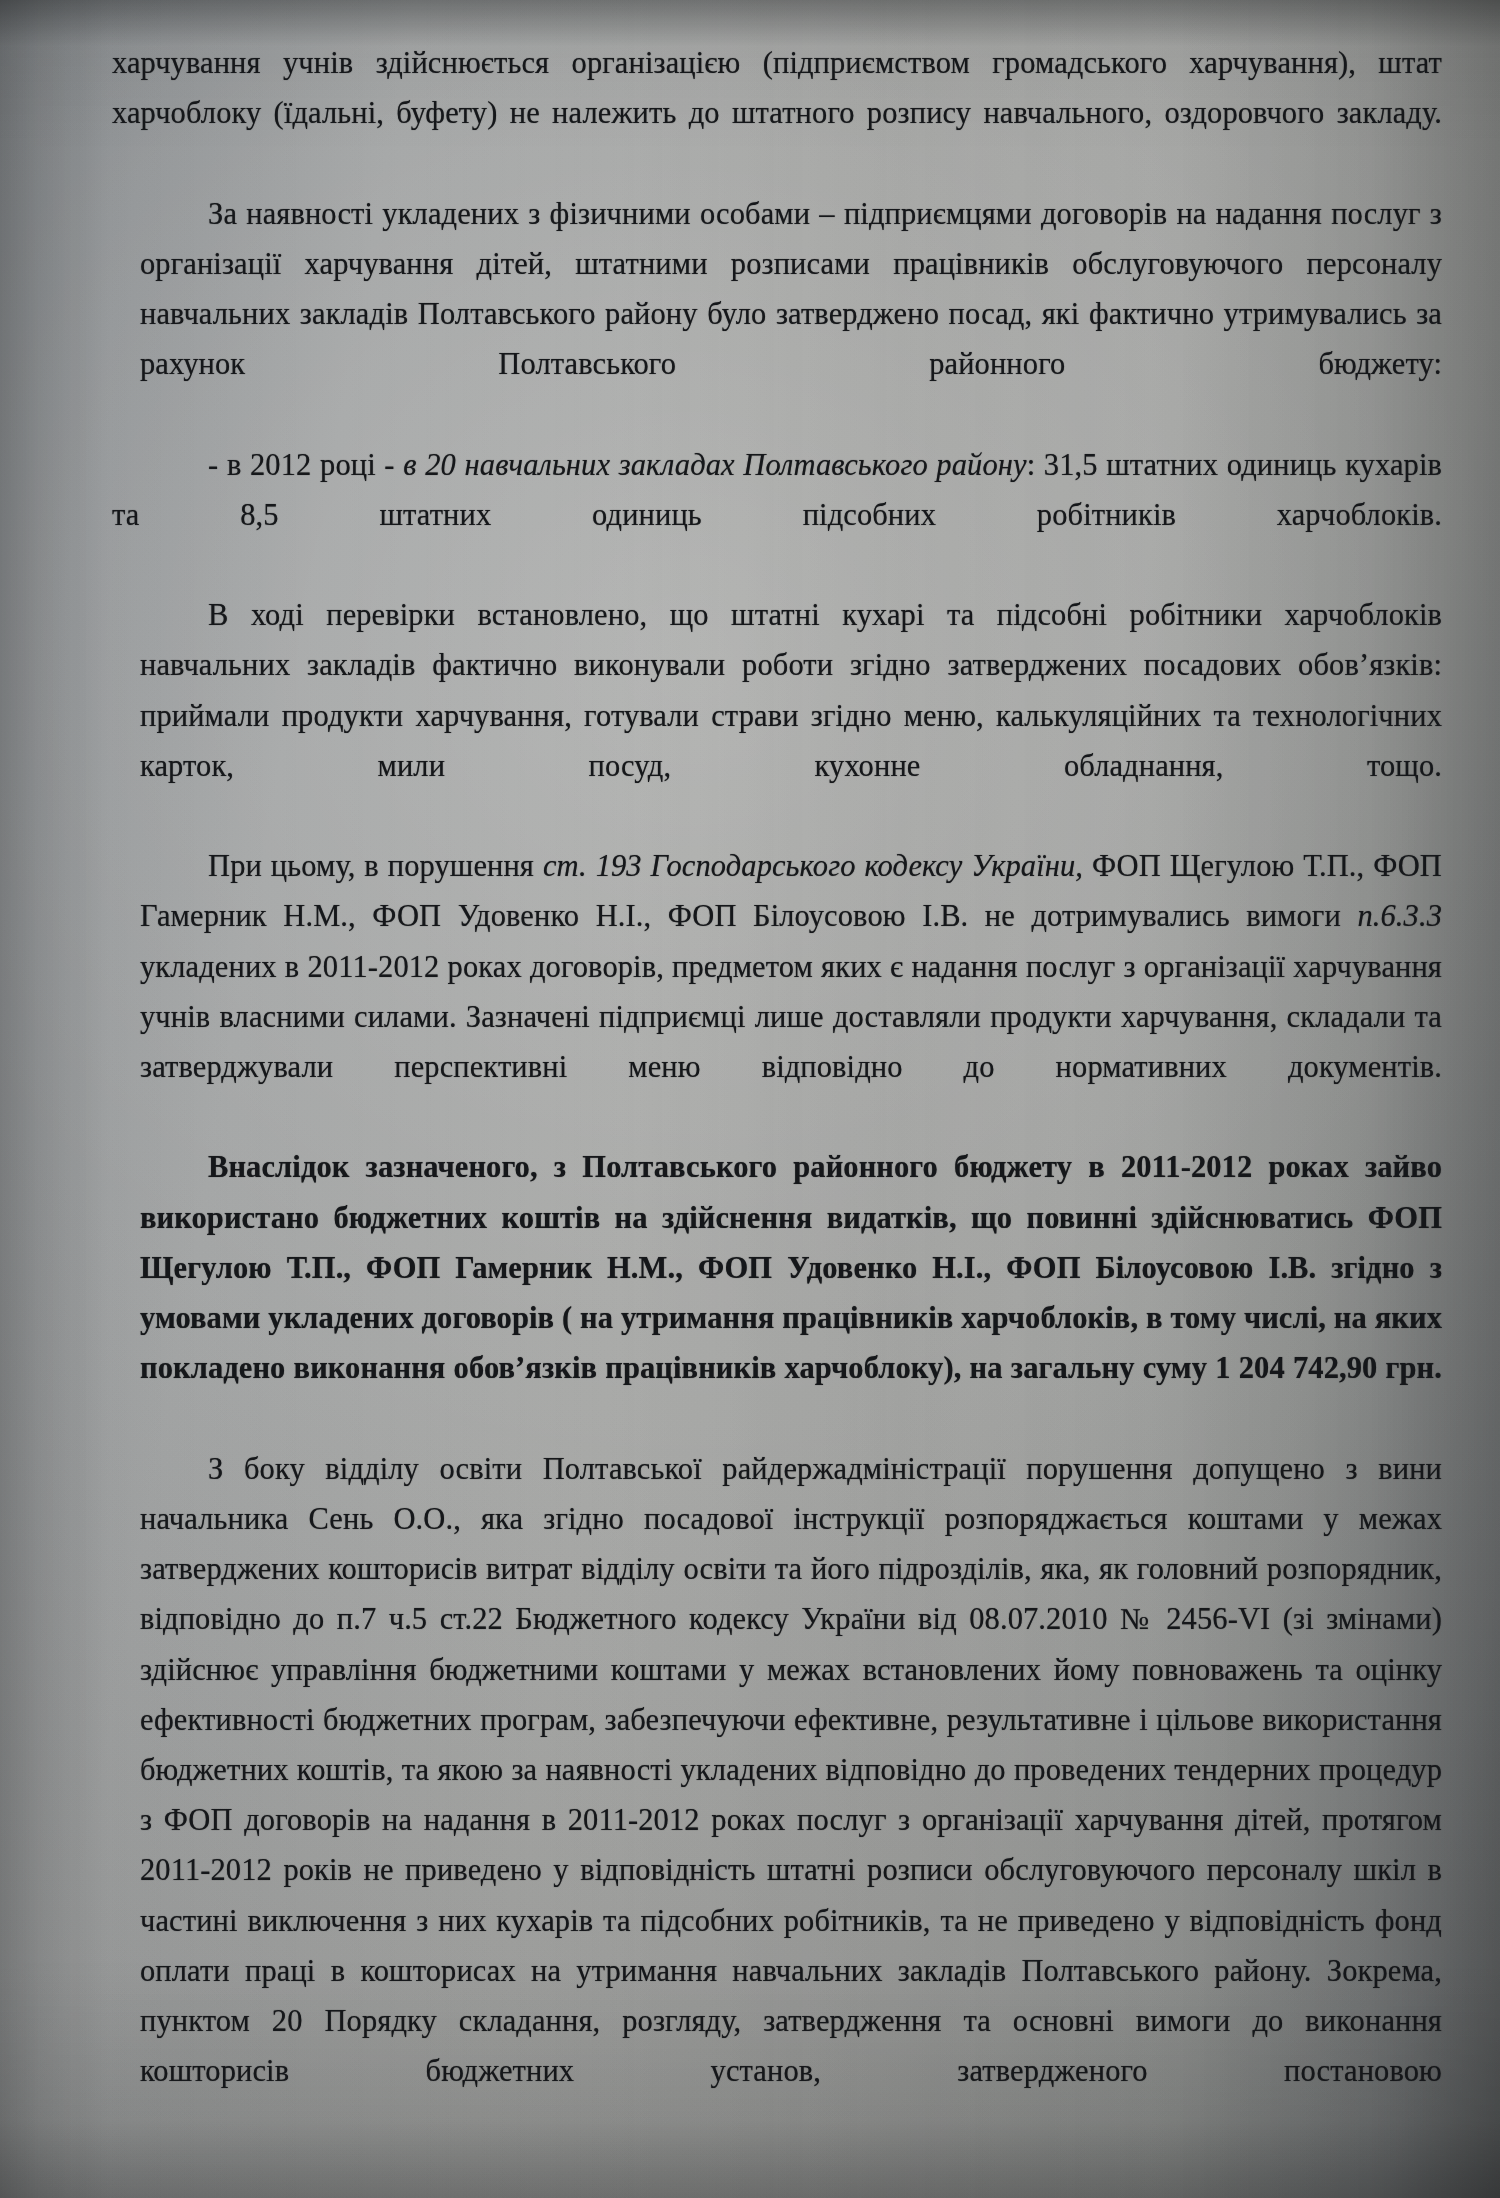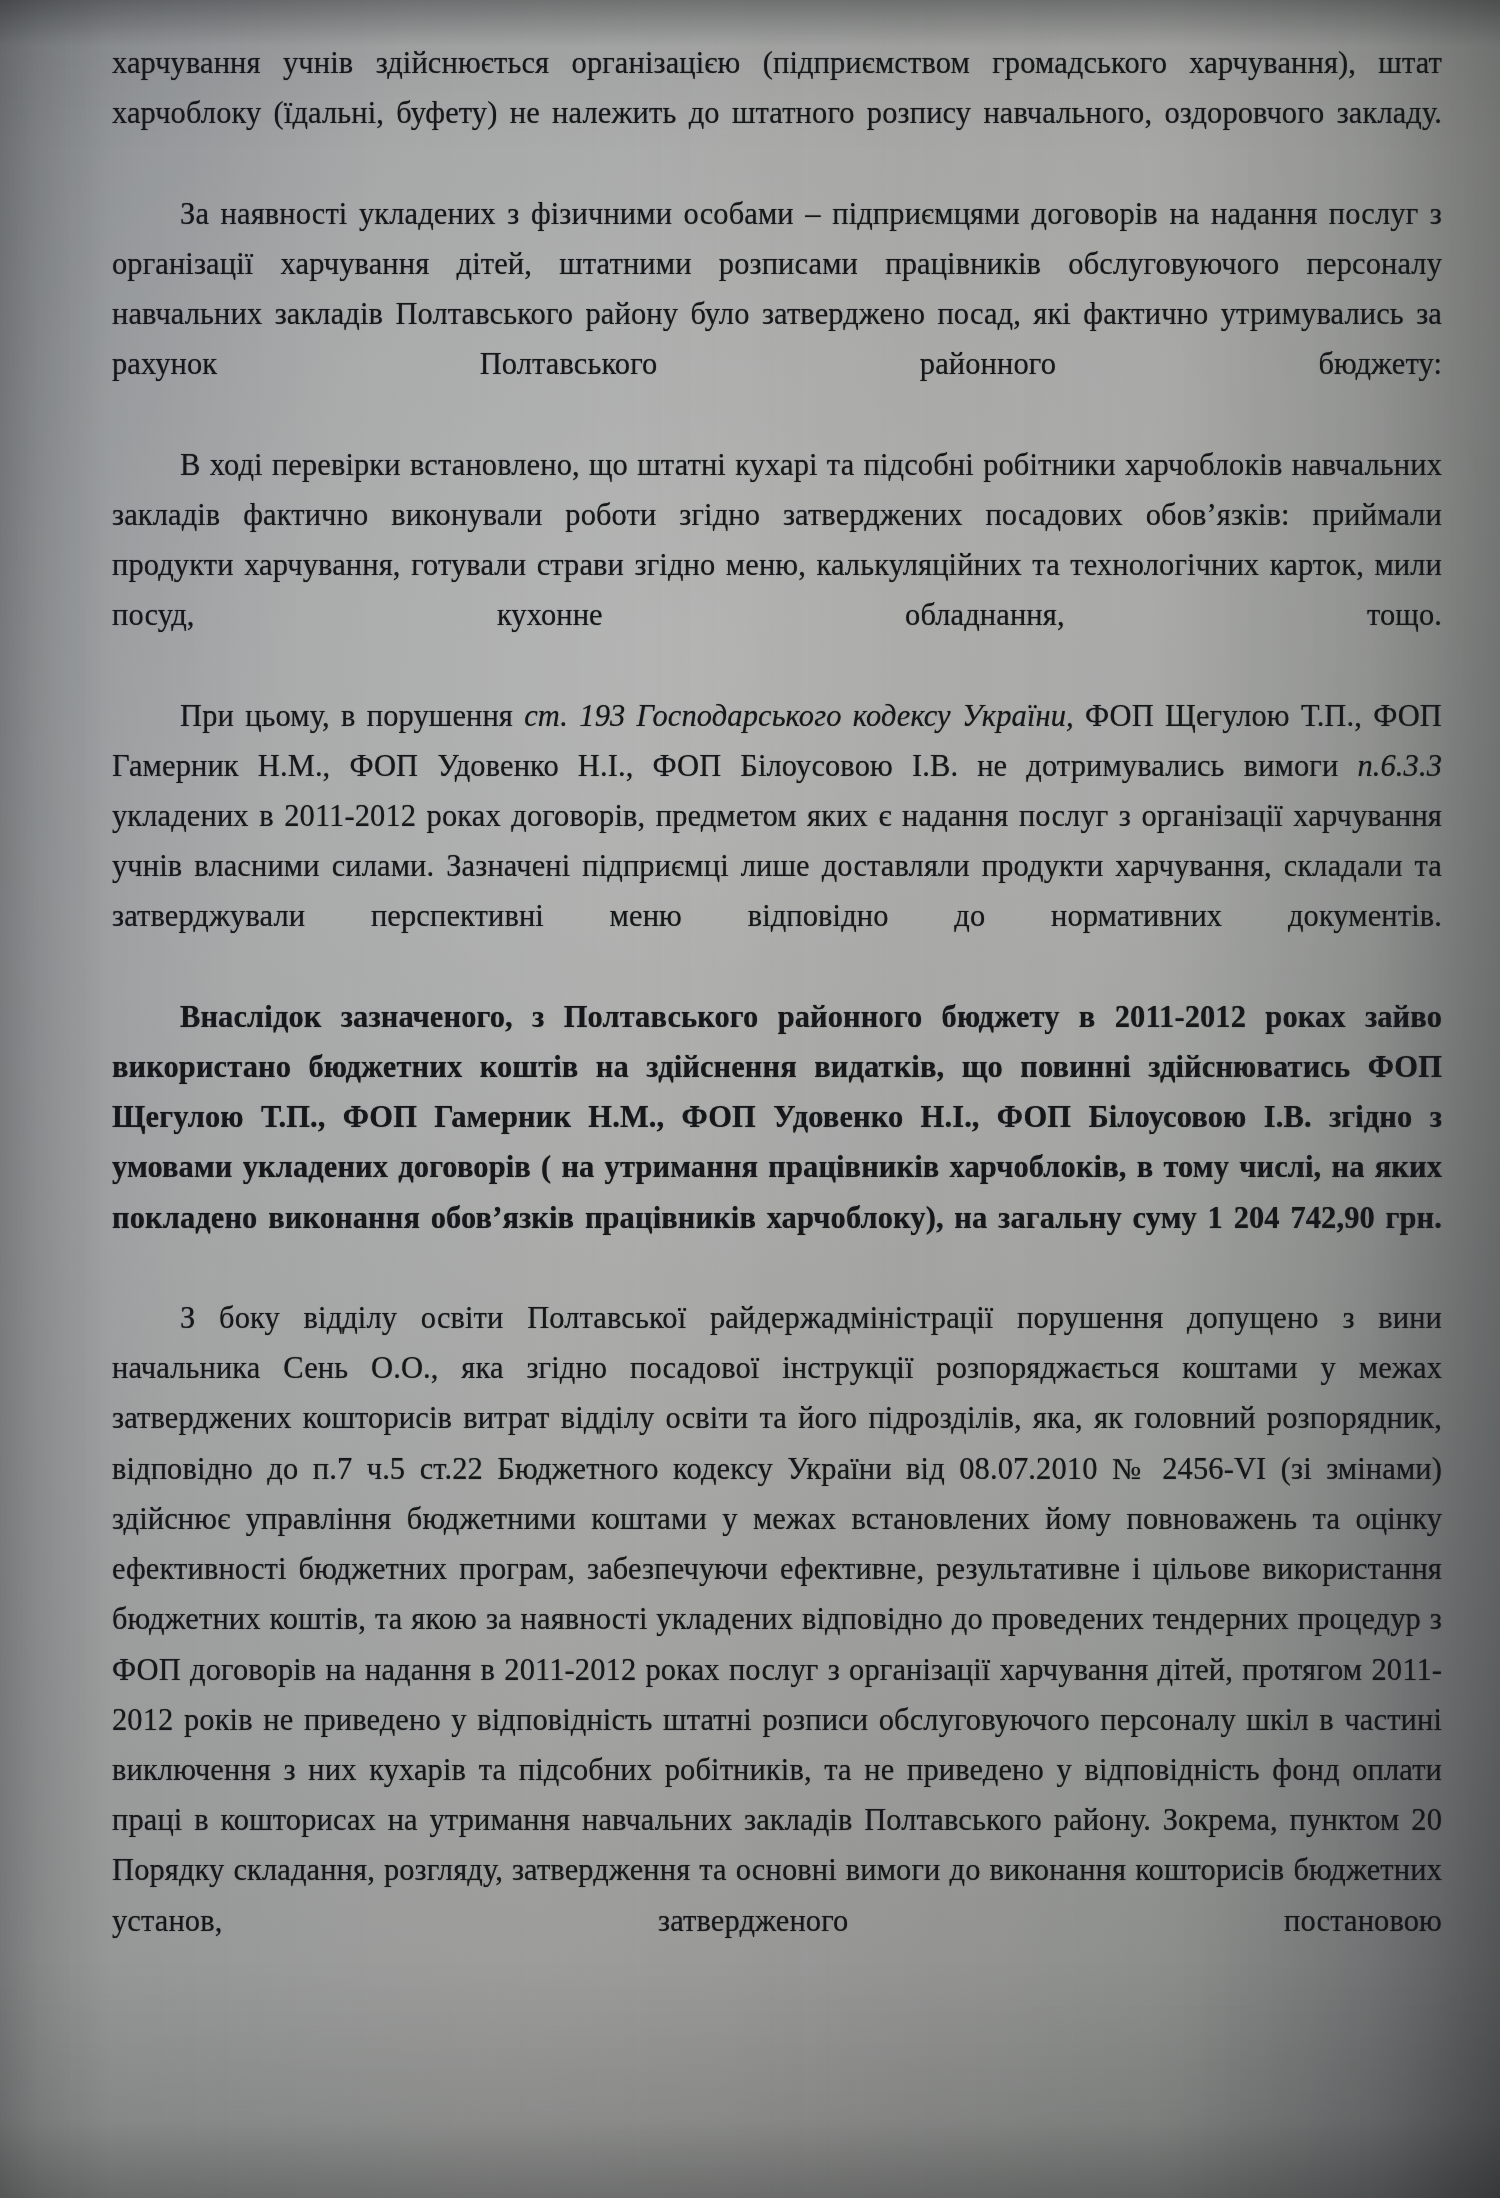--- a/index.html
+++ b/index.html
@@ -66,21 +66,21 @@
   .body-text {
     font-size: 30.5px;
     line-height: 50.2px;
     text-align: justify;
     text-justify: inter-word;
     margin: 0;
     letter-spacing: 0.1px;
     text-shadow: 0 0 1.1px rgba(0,0,0,0.55);
   }
 
-  .indent { text-indent: 68px; }
+  .indent { text-indent: 68px; margin-left: 28px; }
   .indent-wide { text-indent: 96px; }
 
   .ital { font-style: italic; }
   .bold { font-weight: bold; }
   .uline {
     text-decoration-thickness: 1.6px;
     text-underline-offset: 4px;
   }
 
   
@@ -111,20 +111,23 @@
 
     <p class="body-text">
       <span>харчування учнів здійснюється організацією (підприємством громадського харчування), штат харчоблоку (їдальні, буфету) не належить до штатного розпису навчального, оздоровчого закладу.</span>
     </p>
 
     <p class="body-text indent">
       <span>За наявності укладених з фізичними особами – підприємцями договорів на надання послуг з організації харчування дітей, штатними розписами працівників обслуговуючого персоналу навчальних закладів Полтавського району  було затверджено посад, які фактично утримувались за рахунок Полтавського районного бюджету:</span>
     </p>
 
 
+    <p class="body-text indent-wide">
+      <span>- в  2012 році - </span><span class="ital">в 20 навчальних закладах Полтавського району</span><span>: 31,5 штатних одиниць кухарів та 8,5 штатних одиниць підсобних робітників харчоблоків.</span>
+    </p>
 
     <p class="body-text indent">
       <span>В ході перевірки встановлено, що штатні кухарі та підсобні робітники харчоблоків навчальних закладів фактично виконували роботи згідно затверджених посадових обов’язків: приймали продукти харчування, готували страви згідно меню, калькуляційних та технологічних карток, мили посуд, кухонне обладнання, тощо.</span>
     </p>
 
     <p class="body-text indent">
       <span>При цьому,  в порушення </span><span class="ital">ст. 193 Господарського кодексу України,</span><span> ФОП Щегулою Т.П., ФОП Гамерник Н.М., ФОП Удовенко Н.І., ФОП Білоусовою І.В. не дотримувались вимоги </span><span class="ital">п.6.3.3</span><span> укладених в 2011-2012 роках договорів, предметом яких є надання послуг з організації харчування учнів власними силами. Зазначені підприємці </span><span class="uline">лише доставляли продукти харчування, складали та затверджували перспективні меню відповідно до нормативних документів.</span>
     </p>
 
     <p class="body-text indent bold">

